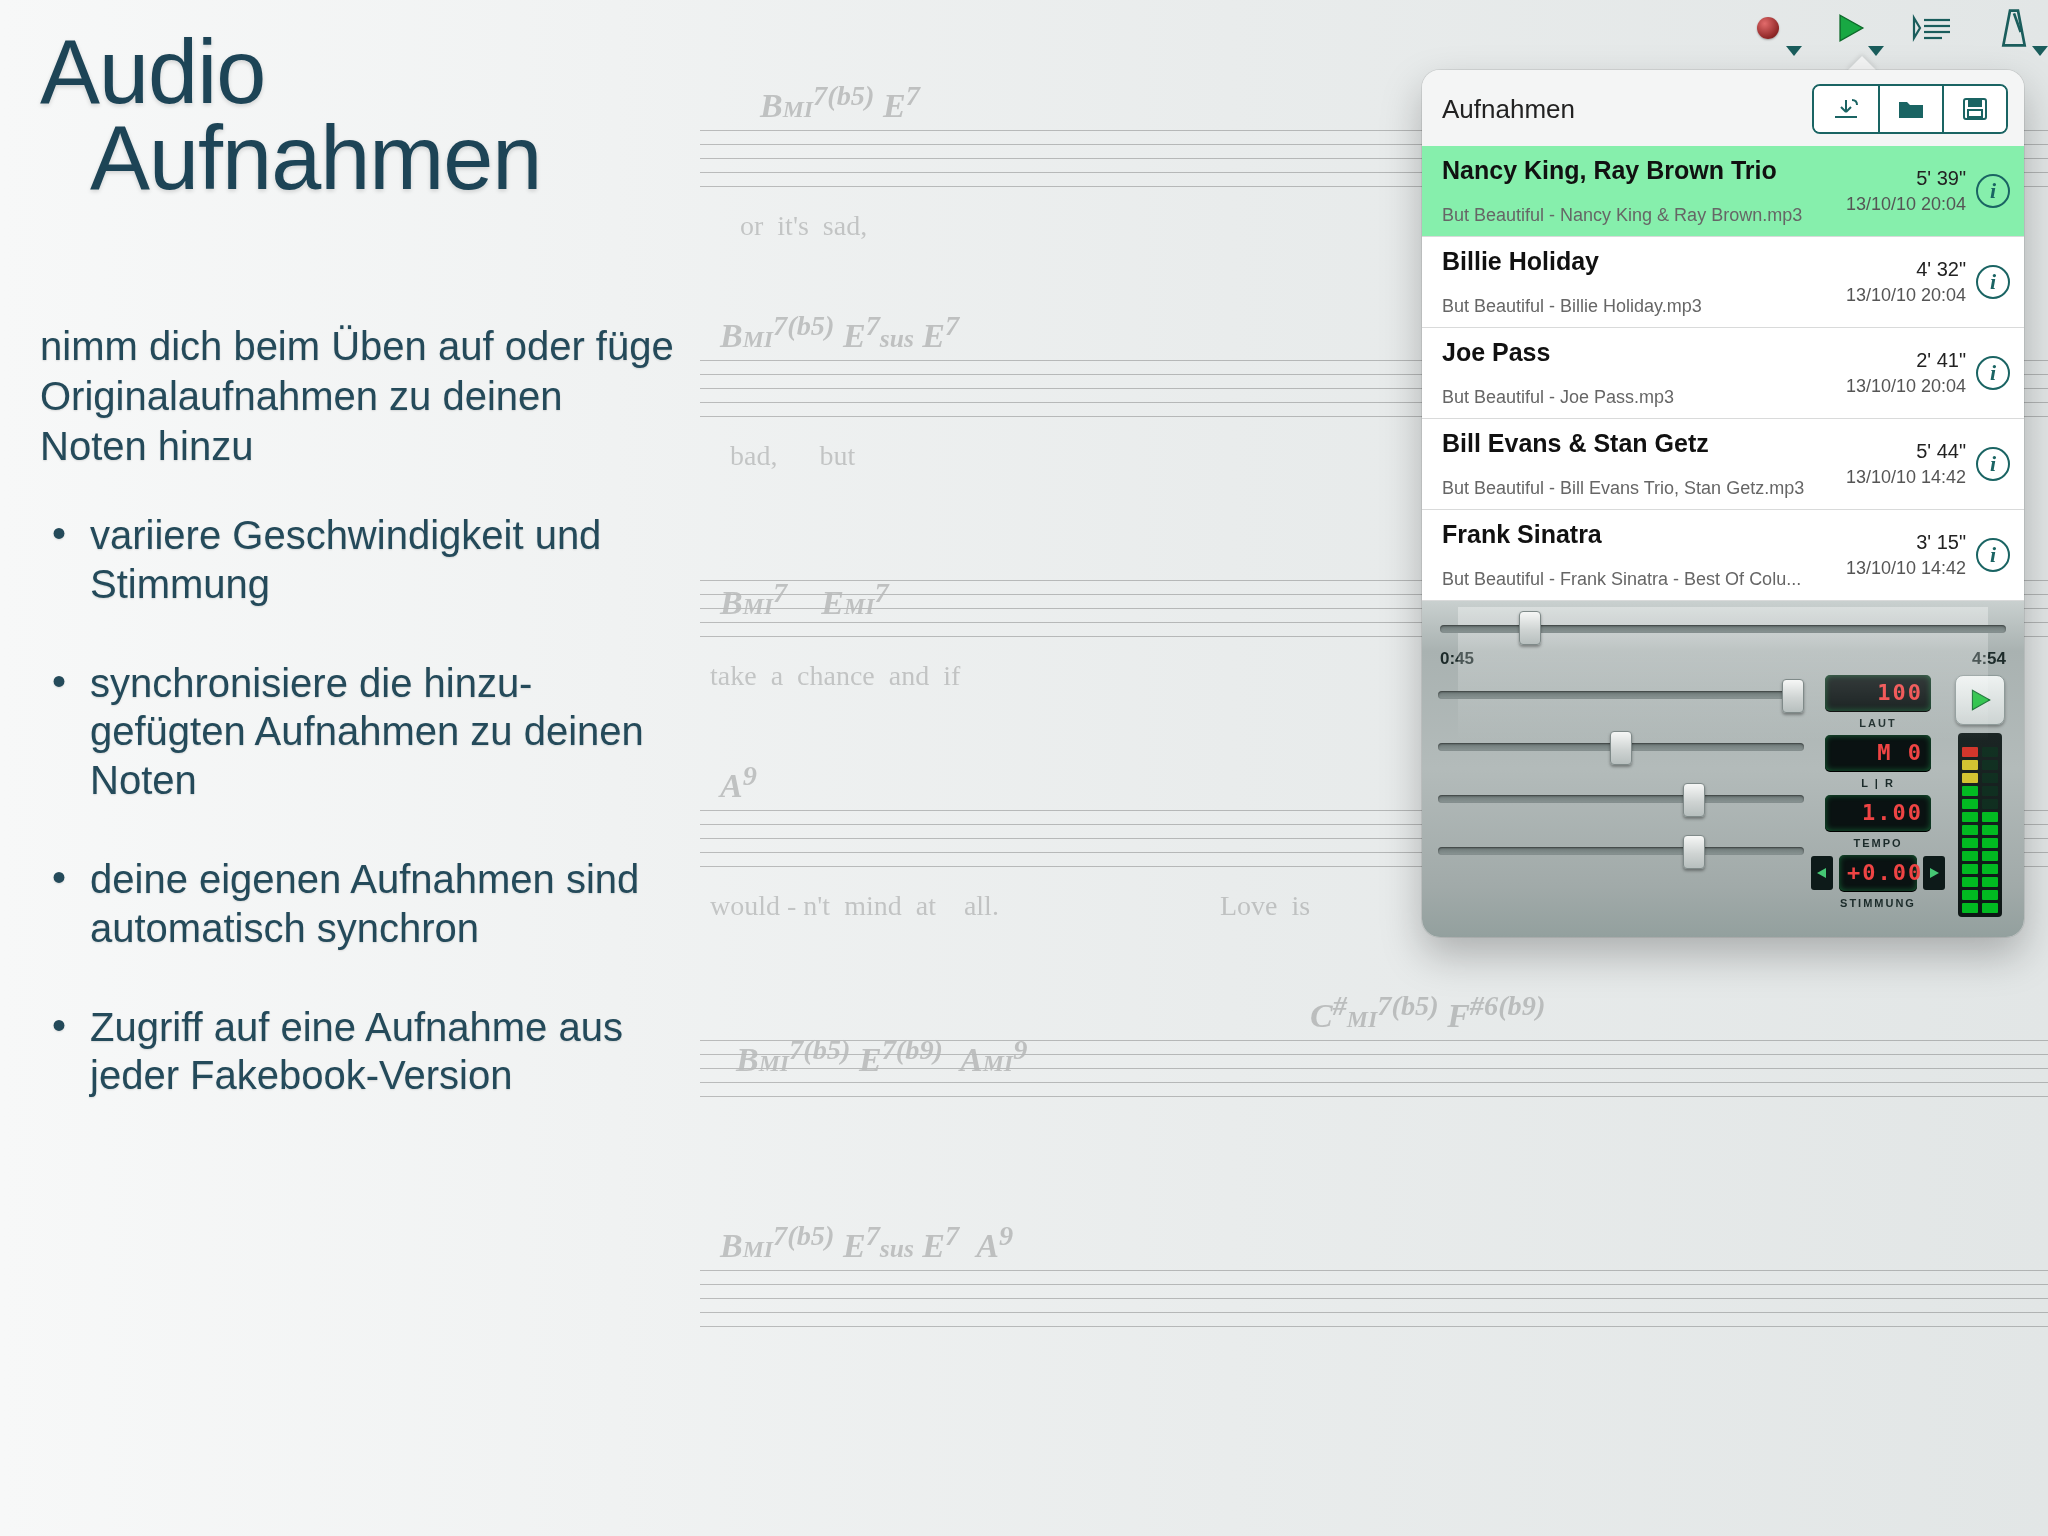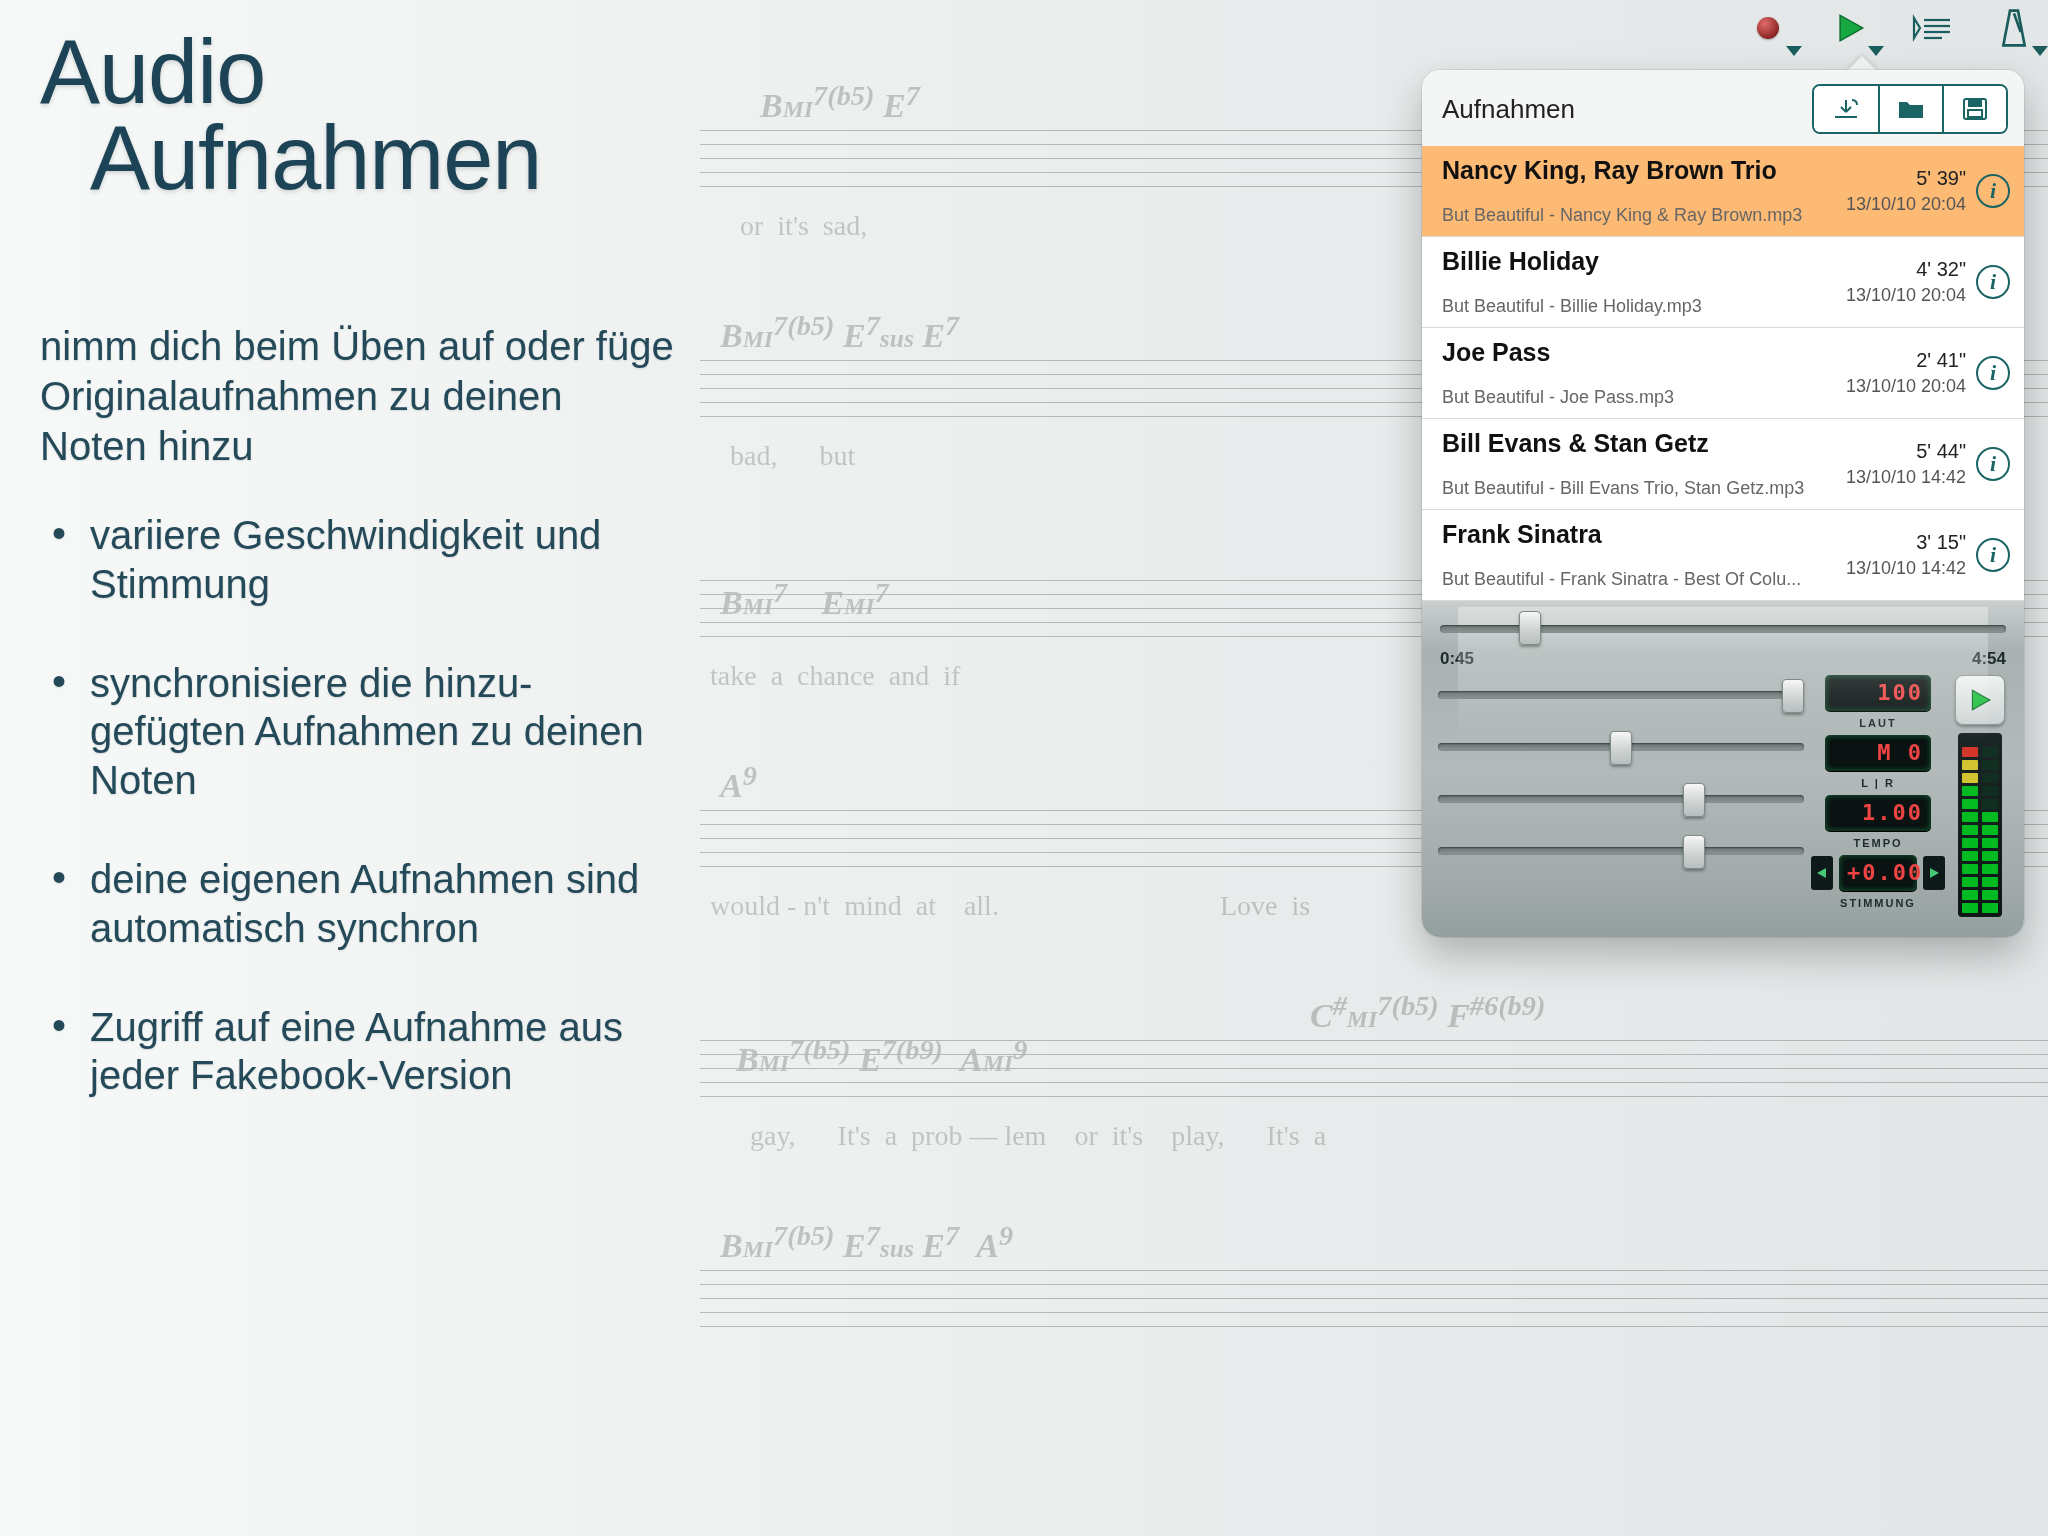--- a/index.html
+++ b/index.html
@@ -115,21 +115,21 @@
   .seg button + button { border-left:2px solid #1a6463; }
 
   .rec-list { background:#fff; }
   .rec-row {
     display:flex; align-items:center;
     padding: 10px 14px 10px 20px;
     border-bottom: 1px solid #d9dada;
     gap: 10px;
     cursor:pointer;
   }
-  .rec-row.selected { background:#fdba74; }
+  .rec-row.selected { background:#86efac; }
   .rec-main { flex:1 1 auto; min-width:0; }
   .rec-title { font-size:25px; font-weight:600; color:#111; white-space:nowrap; overflow:hidden; text-overflow:ellipsis; }
   .rec-file  { font-size:18px; color:#666; margin-top:20px; white-space:nowrap; overflow:hidden; text-overflow:ellipsis; }
   .rec-meta  { text-align:right; min-width:150px; }
   .rec-dur   { font-size:20px; color:#222; }
   .rec-date  { font-size:18px; color:#555; margin-top:4px; }
   .info-btn  {
     width:34px; height:34px; border-radius:50%;
     border:2px solid #1a6463; color:#1a6463; background:transparent;
     font: italic 600 22px Georgia, serif; display:flex; align-items:center; justify-content:center;
@@ -250,21 +250,20 @@
 
   <div class="chord" style="left:36px; top:990px;margin-top:44px;">B<span style="font-size:.7em">MI</span><sup>7(b5)</sup> E<sup>7(b9)</sup>&nbsp;&nbsp;A<span style="font-size:.7em">MI</span><sup>9</sup></div>
   <div class="chord" style="left:610px; top:990px;">C<sup>#</sup><span style="font-size:.7em">MI</span><sup>7(b5)</sup> F<sup>#6(b9)</sup></div>
   <div class="staff" style="top:1040px;">
       <div class="line" style="top:0"></div>
       <div class="line" style="top:14px"></div>
       <div class="line" style="top:28px"></div>
       <div class="line" style="top:42px"></div>
       <div class="line" style="top:56px"></div>
     </div>
-  <div class="lyr" style="left:50px; top:1120px;">gay,&nbsp;&nbsp;&nbsp;&nbsp;&nbsp;&nbsp;It's&nbsp;&nbsp;a&nbsp;&nbsp;prob — lem&nbsp;&nbsp;&nbsp;&nbsp;or&nbsp;&nbsp;it's&nbsp;&nbsp;&nbsp;&nbsp;play,&nbsp;&nbsp;&nbsp;&nbsp;&nbsp;&nbsp;It's&nbsp;&nbsp;a</div>
 
   <div class="chord" style="left:20px; top:1220px;">B<span style="font-size:.7em">MI</span><sup>7(b5)</sup> E<sup>7</sup><span style="font-size:.75em">sus</span> E<sup>7</sup>&nbsp;&nbsp;A<sup>9</sup></div>
   <div class="staff" style="top:1270px;">
       <div class="line" style="top:0"></div>
       <div class="line" style="top:14px"></div>
       <div class="line" style="top:28px"></div>
       <div class="line" style="top:42px"></div>
       <div class="line" style="top:56px"></div>
     </div>
 </div>

